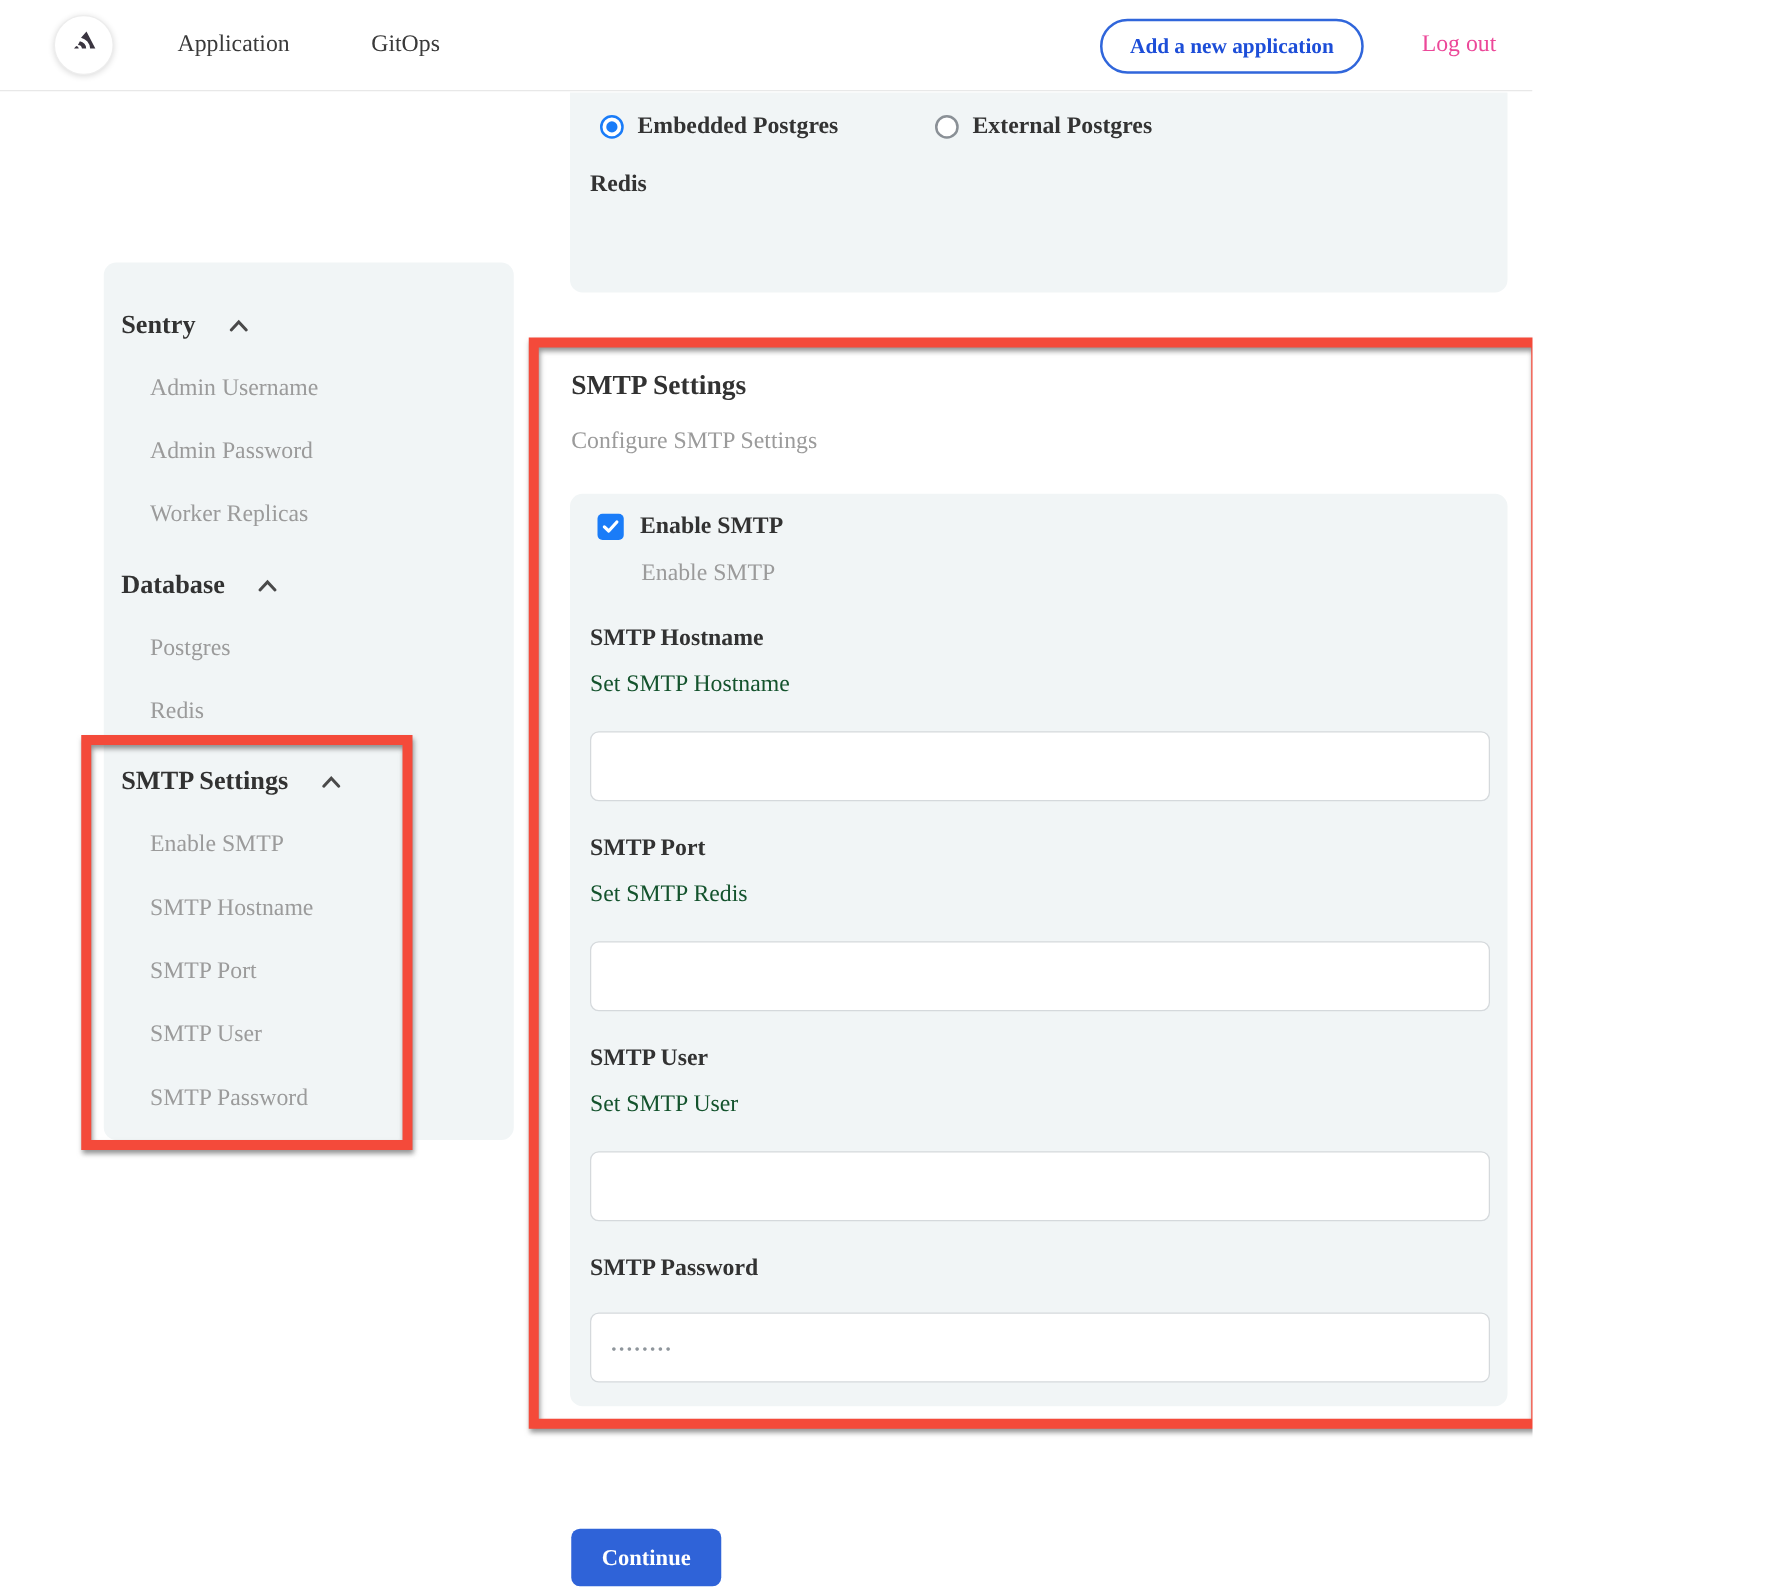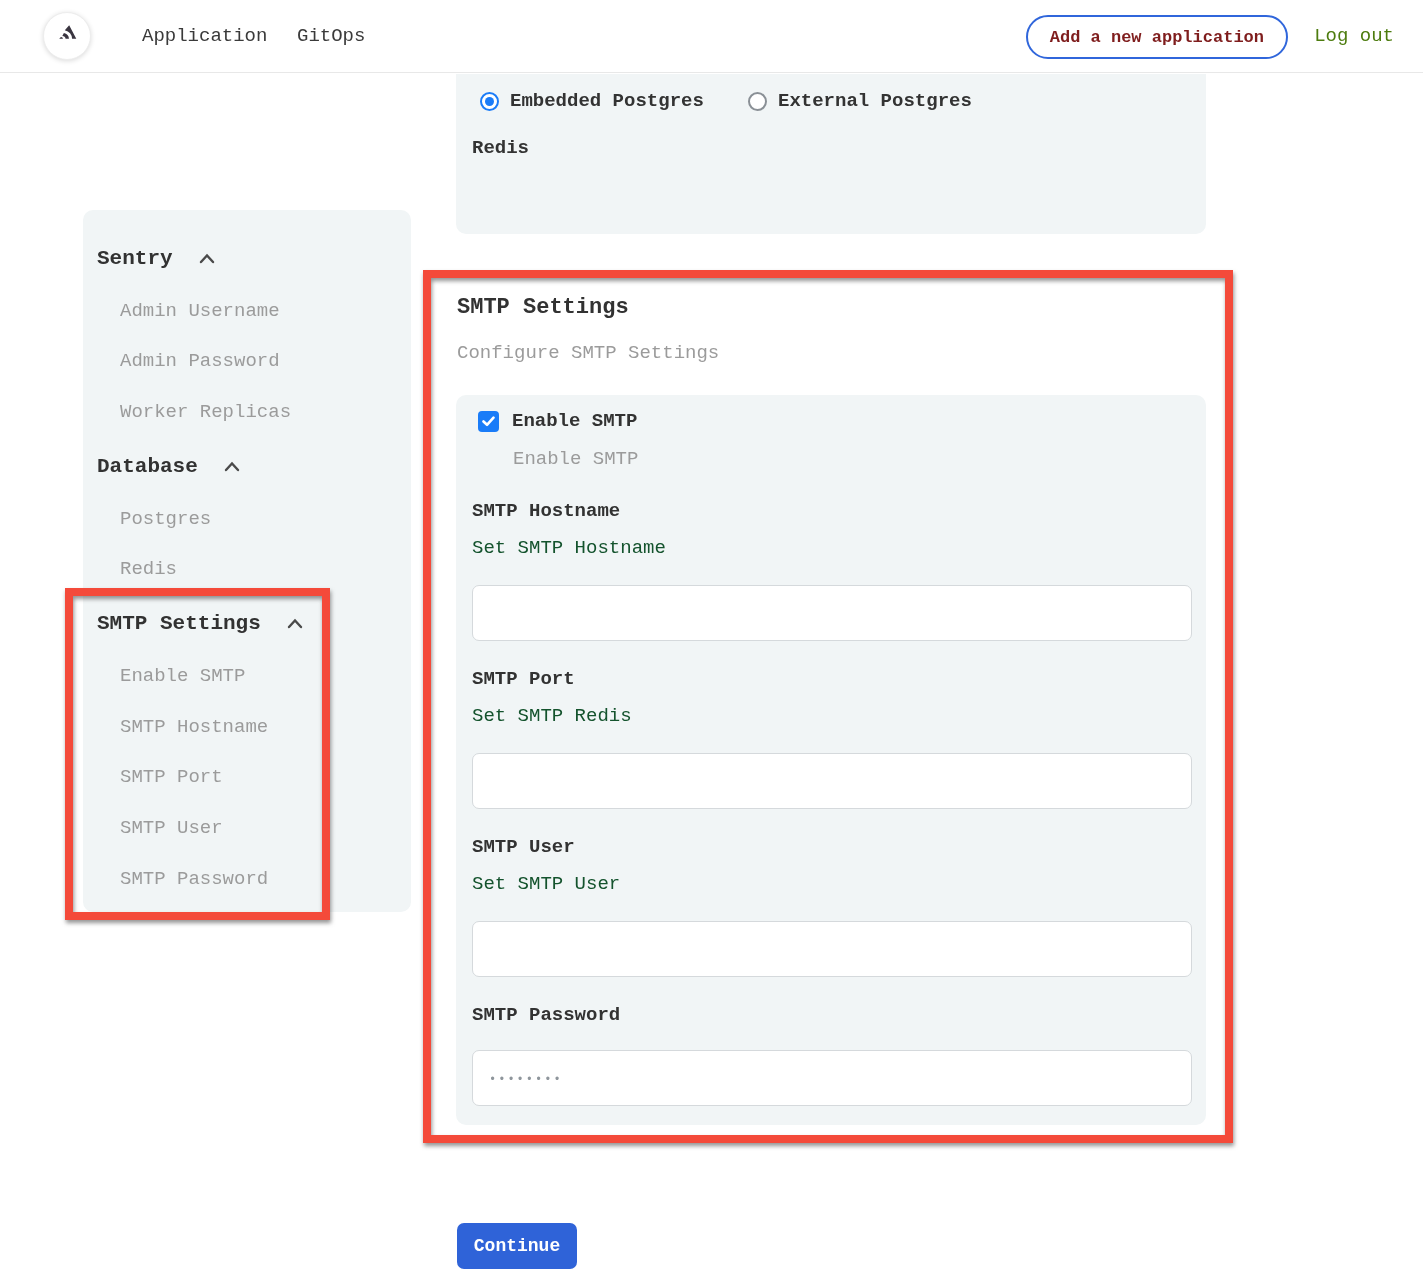--- a/index.html
+++ b/index.html
@@ -1,36 +1,36 @@
 <!DOCTYPE html>
 <html><head>
 <meta charset="utf-8">
 <style>
   * { margin:0; padding:0; box-sizing:border-box; }
   html,body { background:#ffffff; }
-  .page { position:relative; width:1423px; height:1270px; overflow:hidden;
-          font-family:Liberation Mono, monospace; color:#323232; background:#fff; }
+  .page { position:relative; width:1226px; height:1270px; overflow:hidden;
+          font-family:Liberation Serif, serif; color:#323232; background:#fff; }
 
   
   .header { position:absolute; top:0; left:0; width:100%; height:73px;
             background:#fff; border-bottom:1px solid #e8e8e8; }
   .logo-badge { position:absolute; left:43px; top:12px; width:48px; height:48px;
                 border-radius:50%; background:#fff; border:1px solid #ededed;
                 box-shadow:0 1px 5px rgba(0,0,0,0.15);
                 display:flex; align-items:center; justify-content:center; }
   .nav-link { position:absolute; top:0; height:72px; display:flex; align-items:center;
               font-size:19px; color:#3a3a3a; cursor:pointer; }
   .nav-app   { left:142px; }
   .nav-gitops{ left:297px; }
   .add-app-btn { position:absolute; right:135px; top:15px; height:44px; padding:0 22px;
                  border:2px solid #3066db; border-radius:22px; background:#fff;
-                 color:#7f1d1d; font-weight:700; font-size:17px;
+                 color:#1d4ed8; font-weight:700; font-size:17px;
                  display:flex; align-items:center; cursor:pointer; font-family:inherit; }
   .logout { position:absolute; right:29px; top:0; height:72px; display:flex;
-            align-items:center; font-size:19px; color:#4d7c0f; cursor:pointer; }
+            align-items:center; font-size:19px; color:#ec4899; cursor:pointer; }
 
   .gray-panel { background:#f1f5f6;padding-left:36px; }
 
   
   .db-panel { position:absolute; left:456px; top:74px; width:750px; height:160px;
               border-radius:0 0 10px 10px; }
   .radio-row { position:absolute; display:flex; align-items:center; height:28px; }
   .row-pg { left:24px; top:13px; }
   .row-rd { left:24px; top:118px; }
   .radio-option { display:flex; align-items:center; gap:11px; cursor:pointer; }

